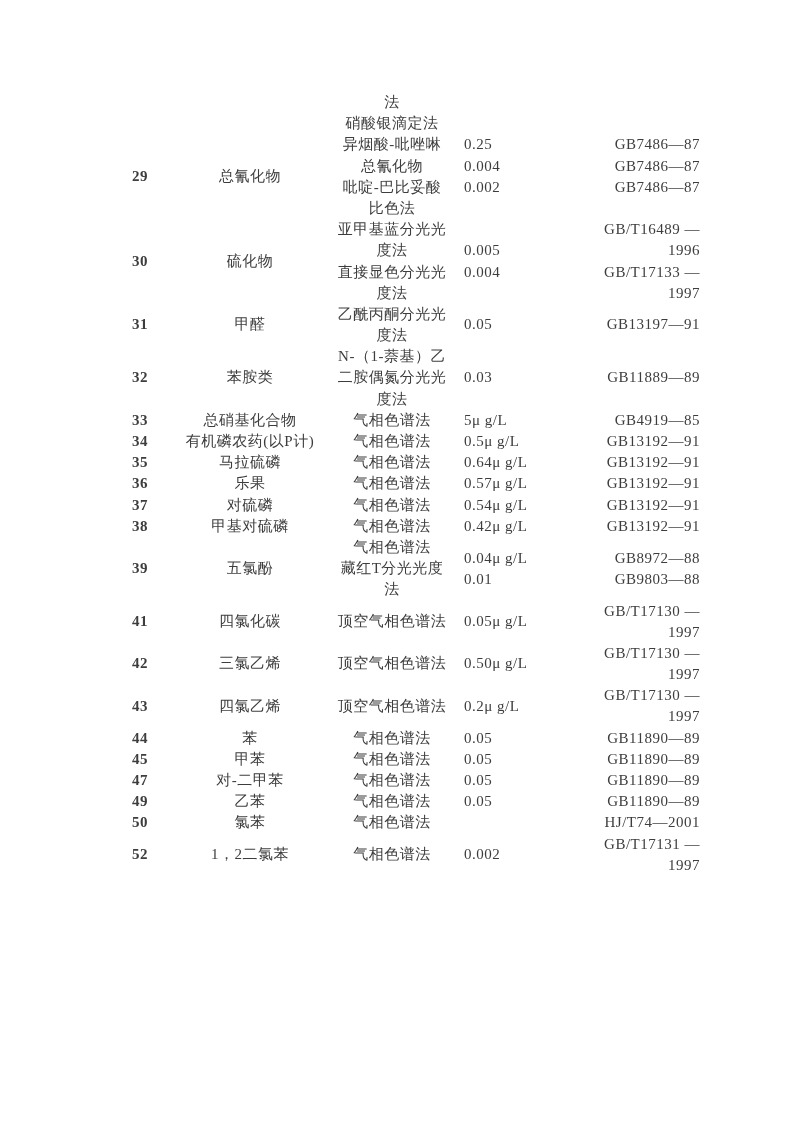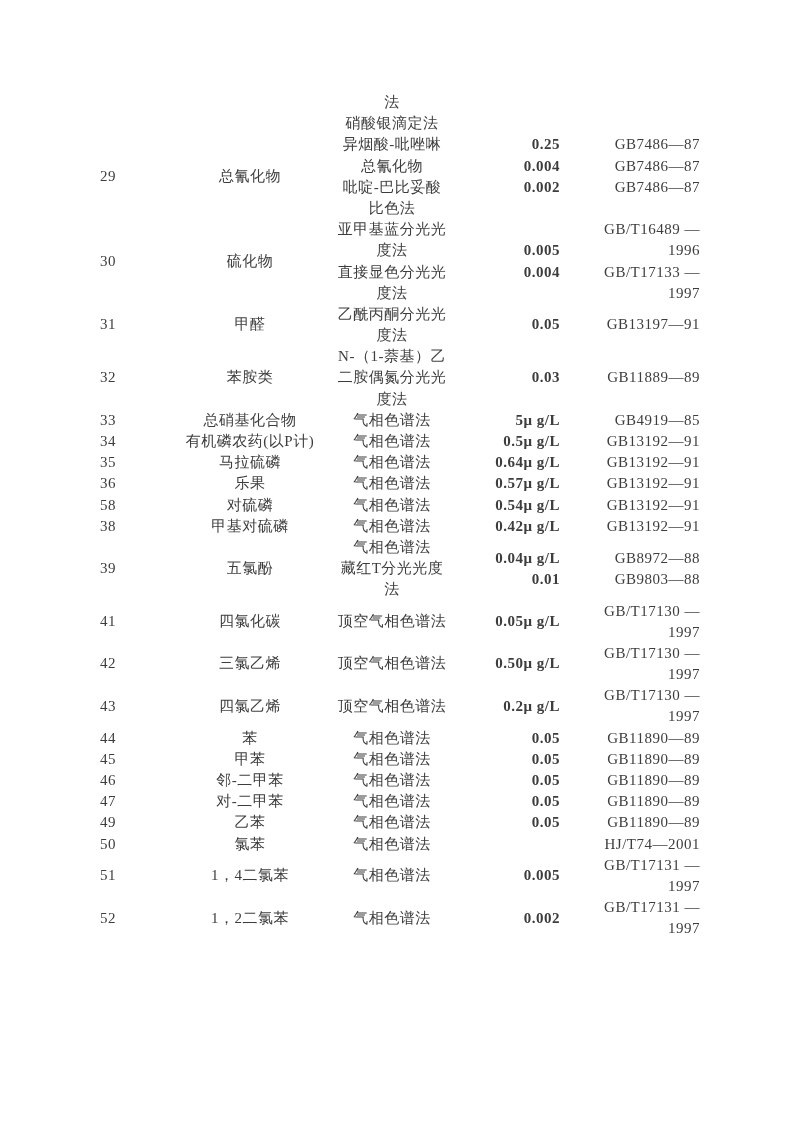--- a/index.html
+++ b/index.html
@@ -33,24 +33,24 @@
     vertical-align: middle;
     border: none;
   }
   .line {
     height: 21.2px;
     line-height: 21.2px;
     font-size: 15px;
     white-space: pre-wrap;
     letter-spacing: 0.5px;
   }
-  .col-num   { width: 80px;  text-align: left; }
+  .col-num   { width: 80px;  text-align: center; font-weight: bold; }
   .col-name  { width: 140px; text-align: center; }
   .col-method{ width: 144px; text-align: center; }
-  .col-limit { width: 96px;  text-align: right; font-weight: bold; }
+  .col-limit { width: 96px;  text-align: left; }
   .col-std   { width: 140px; text-align: right; padding-left: 12px !important; }
 </style>
 </head>
 <body>
 
 <div class="page">
   <table class="std-table">
     <colgroup>
       <col style="width:80px">
       <col style="width:140px">
@@ -225,21 +225,21 @@
           </td>
           <td class="col-limit">
             <div class="line">0.57μ g/L</div>
           </td>
           <td class="col-std">
             <div class="line">GB13192—91</div>
           </td>
         </tr>
         <tr>
           <td class="col-num">
-            <div class="line">58</div>
+            <div class="line">37</div>
           </td>
           <td class="col-name">
             <div class="line">对硫磷</div>
           </td>
           <td class="col-method">
             <div class="line">气相色谱法</div>
           </td>
           <td class="col-limit">
             <div class="line">0.54μ g/L</div>
           </td>
@@ -368,100 +368,65 @@
           </td>
           <td class="col-limit">
             <div class="line">0.05</div>
           </td>
           <td class="col-std">
             <div class="line">GB11890—89</div>
           </td>
         </tr>
         <tr>
           <td class="col-num">
-            <div class="line">46</div>
-          </td>
-          <td class="col-name">
-            <div class="line">邻-二甲苯</div>
+            <div class="line">47</div>
+          </td>
+          <td class="col-name">
+            <div class="line">对-二甲苯</div>
           </td>
           <td class="col-method">
             <div class="line">气相色谱法</div>
           </td>
           <td class="col-limit">
             <div class="line">0.05</div>
           </td>
           <td class="col-std">
             <div class="line">GB11890—89</div>
           </td>
         </tr>
         <tr>
           <td class="col-num">
-            <div class="line">47</div>
-          </td>
-          <td class="col-name">
-            <div class="line">对-二甲苯</div>
+            <div class="line">49</div>
+          </td>
+          <td class="col-name">
+            <div class="line">乙苯</div>
           </td>
           <td class="col-method">
             <div class="line">气相色谱法</div>
           </td>
           <td class="col-limit">
             <div class="line">0.05</div>
           </td>
           <td class="col-std">
             <div class="line">GB11890—89</div>
           </td>
         </tr>
         <tr>
           <td class="col-num">
-            <div class="line">49</div>
-          </td>
-          <td class="col-name">
-            <div class="line">乙苯</div>
-          </td>
-          <td class="col-method">
-            <div class="line">气相色谱法</div>
-          </td>
-          <td class="col-limit">
-            <div class="line">0.05</div>
-          </td>
-          <td class="col-std">
-            <div class="line">GB11890—89</div>
-          </td>
-        </tr>
-        <tr>
-          <td class="col-num">
             <div class="line">50</div>
           </td>
           <td class="col-name">
             <div class="line">氯苯</div>
           </td>
           <td class="col-method">
             <div class="line">气相色谱法</div>
           </td>
           <td class="col-limit"></td>
           <td class="col-std">
             <div class="line">HJ/T74—2001</div>
-          </td>
-        </tr>
-        <tr>
-          <td class="col-num">
-            <div class="line">51</div>
-          </td>
-          <td class="col-name">
-            <div class="line">1，4二氯苯</div>
-          </td>
-          <td class="col-method">
-            <div class="line">气相色谱法</div>
-          </td>
-          <td class="col-limit">
-            <div class="line">0.005</div>
-          </td>
-          <td class="col-std">
-            <div class="line">GB/T17131 —</div>
-            <div class="line">1997</div>
           </td>
         </tr>
         <tr>
           <td class="col-num">
             <div class="line">52</div>
           </td>
           <td class="col-name">
             <div class="line">1，2二氯苯</div>
           </td>
           <td class="col-method">

